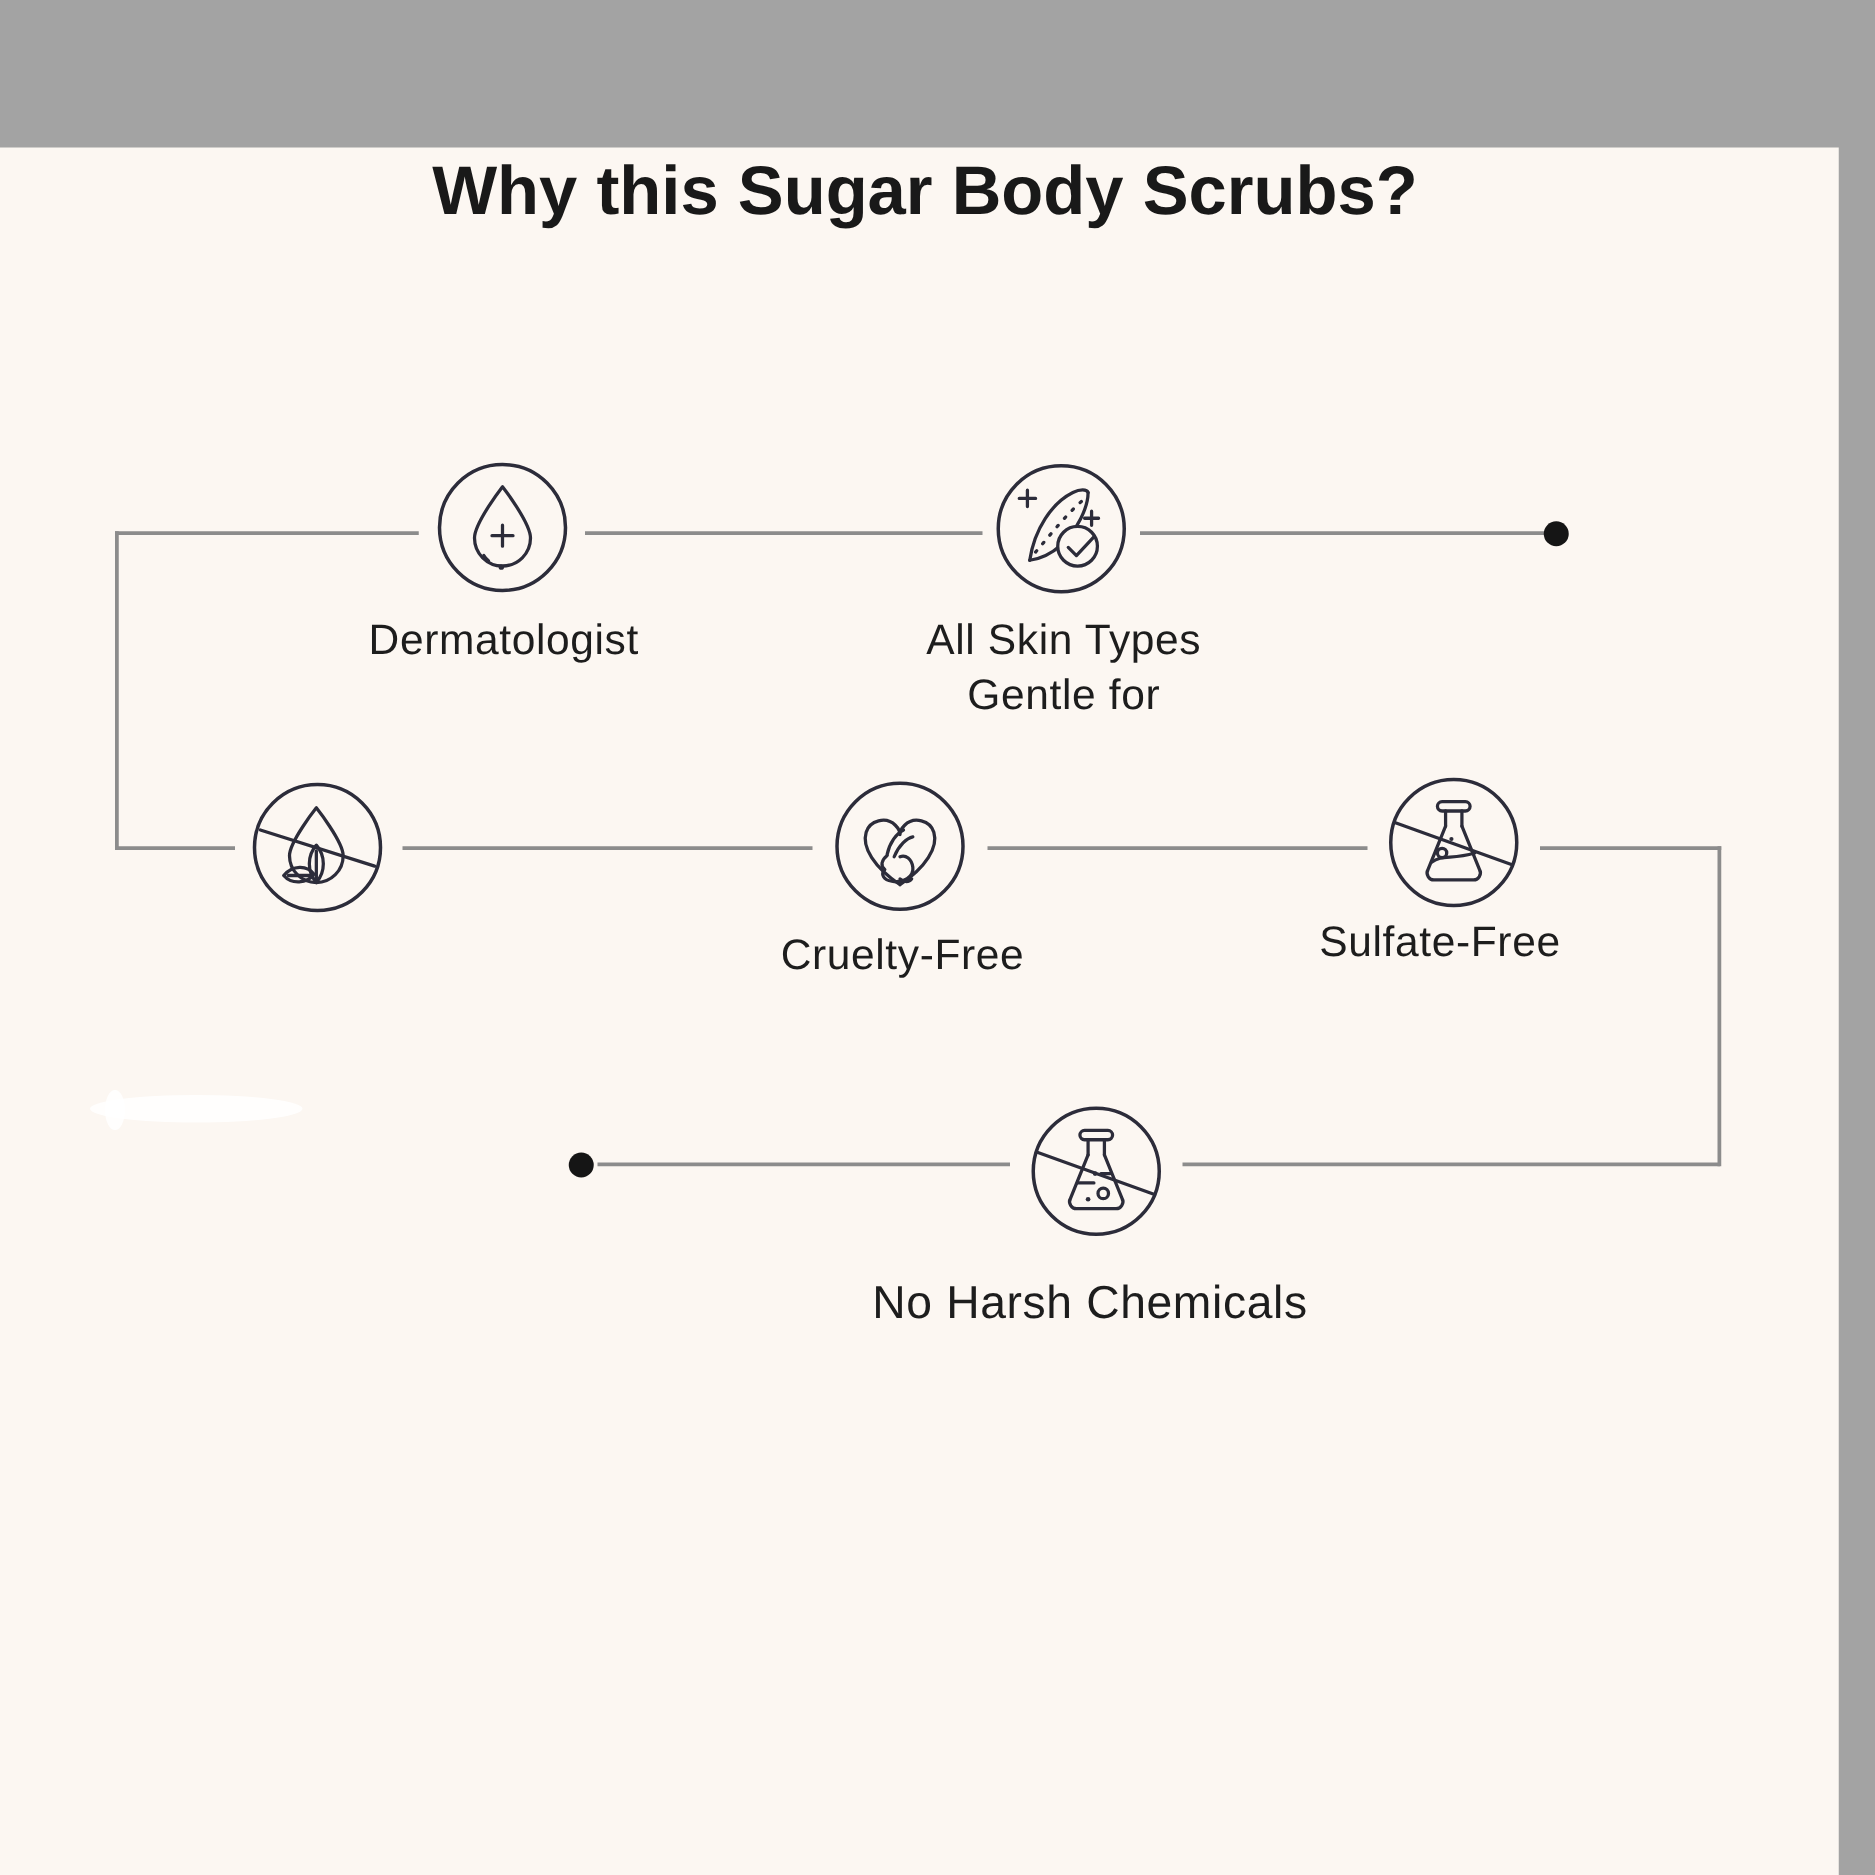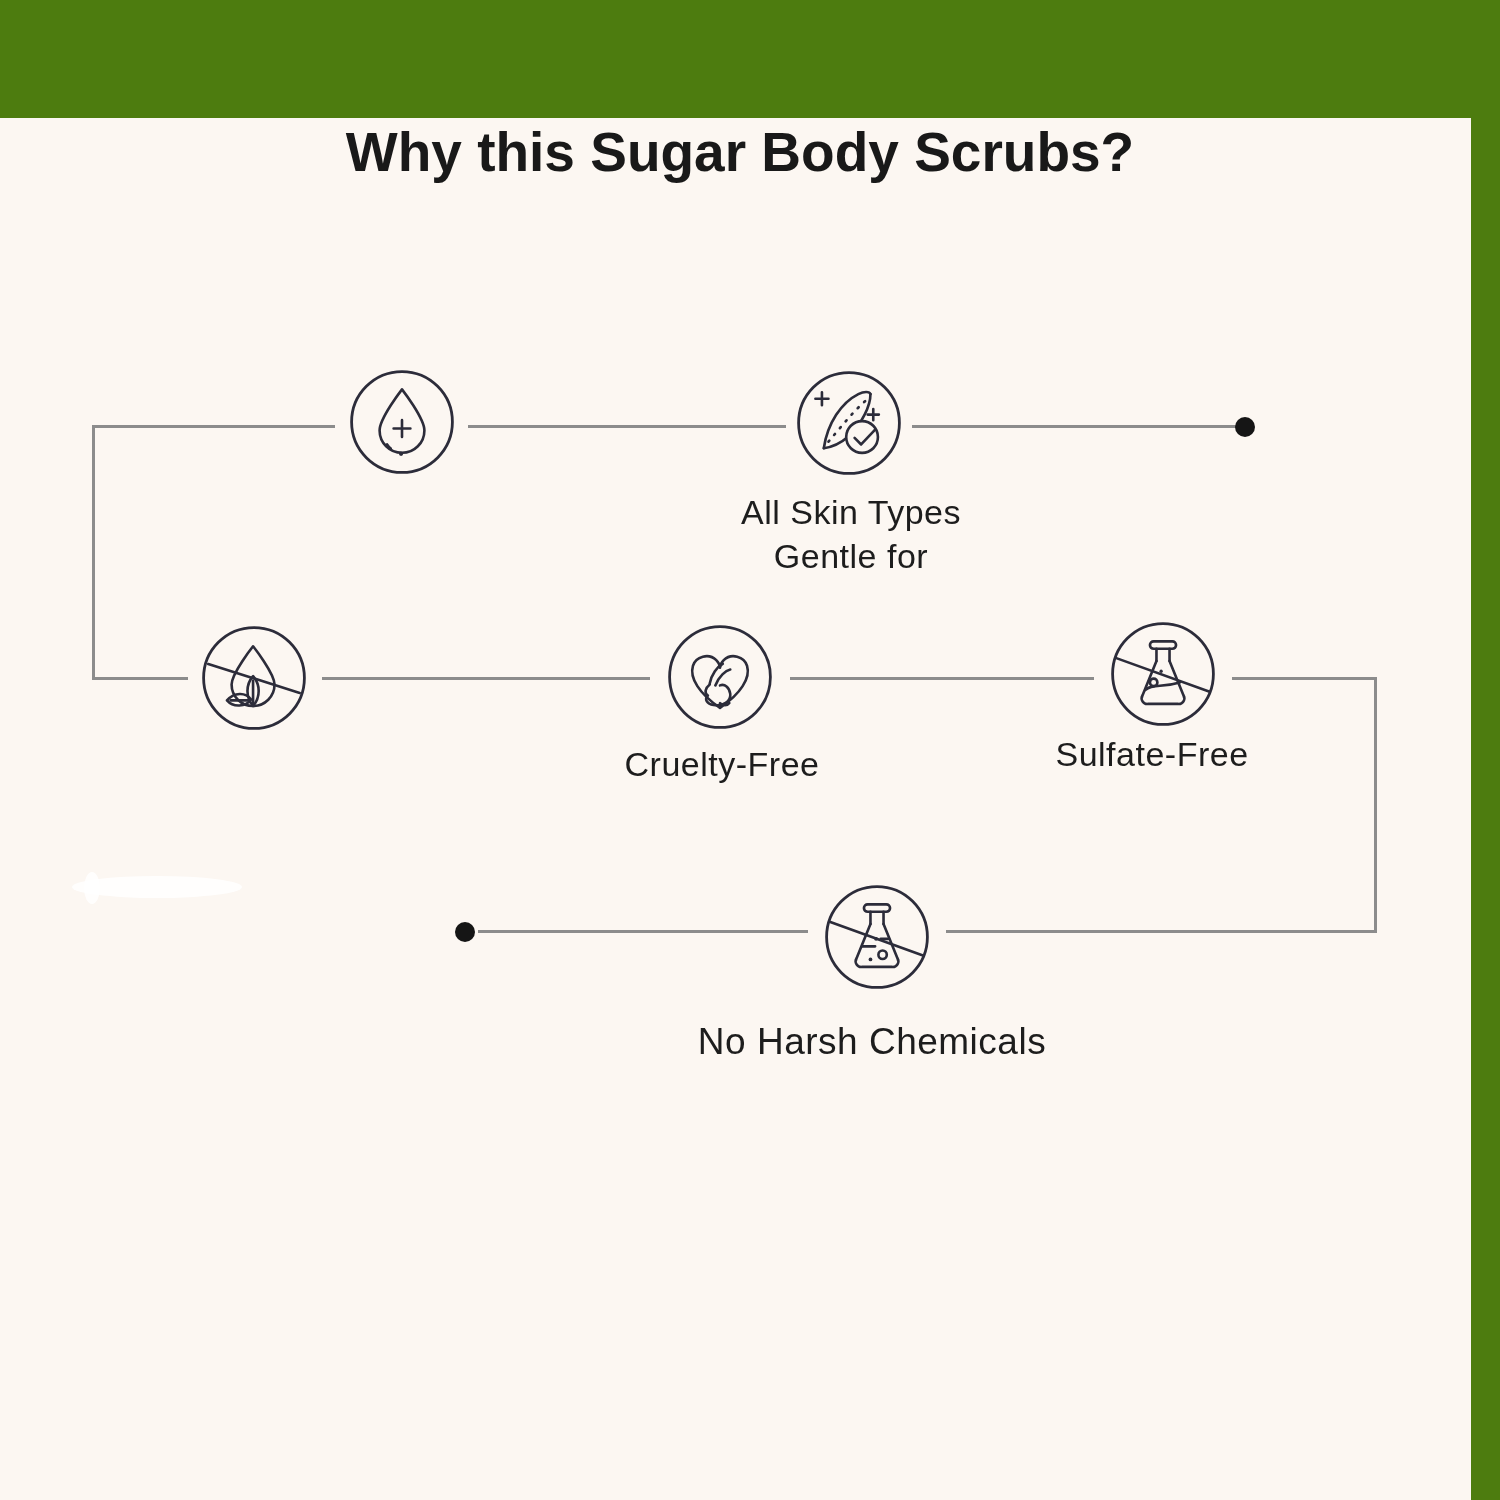--- a/index.html
+++ b/index.html
@@ -1,18 +1,18 @@
 <!DOCTYPE html>
 <html><head>
 <meta charset="utf-8">
 <style>
   html,body{margin:0;padding:0;}
   .page{
     position:relative; width:1500px; height:1500px;
-    background:#4d7c0f; overflow:hidden;
+    background:#a3a3a3; overflow:hidden;
     font-family:"Liberation Sans", sans-serif;
   }
   .panel{
     position:absolute; left:0; top:118px; width:1471px; height:1382px;
     background:#FCF7F2;
   }
   .title{
     position:absolute; left:0; top:120px; width:1480px; margin:0;
     text-align:center; font-size:55px; font-weight:700; color:#191919;
     letter-spacing:0px;
@@ -67,20 +67,21 @@
   <div class="icon" style="left:346px;top:366px">
     <svg viewBox="0 0 120 120">
       <circle class="outer" cx="60" cy="60" r="54"></circle>
       <path d="M60,25 C60,25 36,56 36,69 a24,24 0 0 0 48,0 C84,56 60,25 60,25 Z"></path>
       <path d="M51,67 H69 M60,58 V76"></path>
       <path d="M44,84 a18,18 0 0 0 8,7" stroke-dasharray="6 7"></path>
       <circle class="fill" cx="59" cy="94" r="2.3"></circle>
     </svg>
   </div>
   <div class="label" style="left:403px;top:490px">
+    <span>Dermatologist</span>
   </div>
 
   <div class="icon" style="left:793px;top:367px">
     <svg viewBox="0 0 120 120">
       <circle class="outer" cx="60" cy="60" r="54"></circle>
       <path d="M33,87 C37,60 52,38 70,29 C76,26 82,26 83,29"></path>
       <path d="M83,29 C83,42 74,60 60,74 C52,81 42,86 33,87"></path>
       <path d="M38,80 C50,66 64,48 78,36" stroke-dasharray="1.5 8"></path>
       <path d="M24,34 H38 M31,27 V41"></path>
       <path d="M80,51 H92 M86,45 V57"></path>

